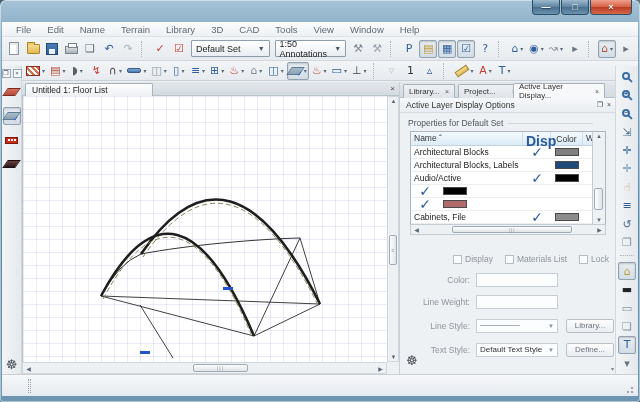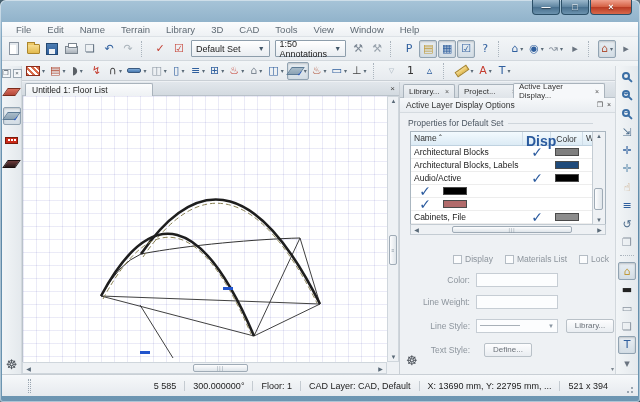--- a/index.html
+++ b/index.html
@@ -533,20 +533,24 @@
       <div class="frow" style="left:8px;top:236px">
         <span class="flabel">Line Style:</span>
         <span class="fsel">
           <span class="lineglyph"></span>
           <span class="sarrow">▼</span>
         </span>
         <span class="fbtn">Library...</span>
       </div>
       <div class="frow" style="left:8px;top:260px">
         <span class="flabel">Text Style:</span>
+        <span class="fsel">
+          <span style="color:#333">Default Text Style</span>
+          <span class="sarrow">▼</span>
+        </span>
         <span class="fbtn">Define...</span>
       </div>
 
       <span class="gearR">☸</span>
       <span class="p-ovf">▾</span>
     </div>
 
     <div class="vbar rightbar" id="rightbar">
         <span class="tbtn">
           <span class="s-mag"></span>
@@ -594,24 +598,16 @@
         <span class="tbtn pressed">
           <span class="glyph" style="color: rgb(47, 95, 158);">T</span>
         </span>
         <span class="tbtn">
           <span class="glyph" style="color: rgb(106, 116, 128);">▾</span>
         </span>
       </div>
 
     <div class="statusbar">
       <div class="sgrip"></div>
-      <div class="segs" id="segs">
-          <div class="seg">5 585</div>
-          <div class="seg">300.000000°</div>
-          <div class="seg">Floor: 1</div>
-          <div class="seg">CAD Layer: CAD,  Default</div>
-          <div class="seg">X: 13690 mm, Y: 22795 mm, ...</div>
-          <div class="seg">521 x 394</div>
-        </div>
     </div>
     <div class="rgrip"></div>
   </div>
 </div>
 
 </body></html>

